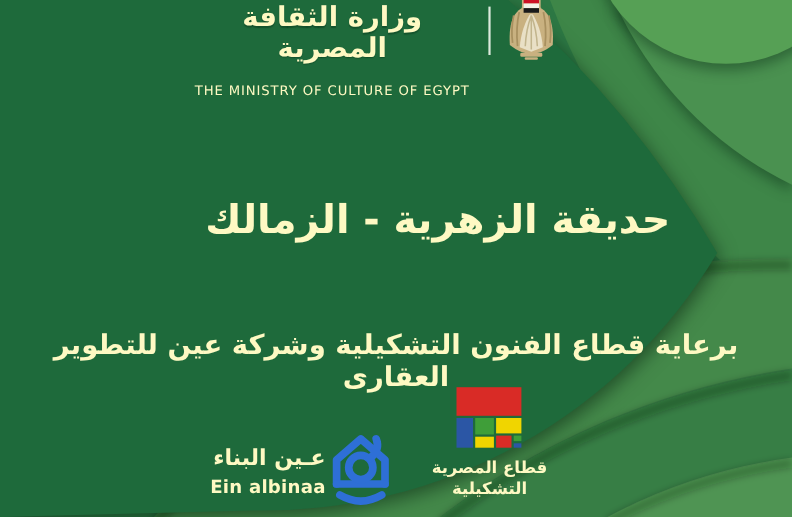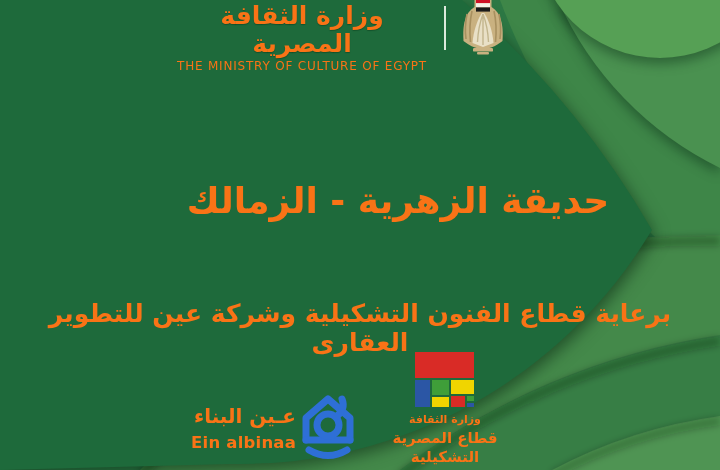--- a/index.html
+++ b/index.html
@@ -1,31 +1,31 @@
 <!DOCTYPE html>
 <html lang="ar"><head>
 <meta charset="utf-8">
 <style>
   html,body{margin:0;padding:0;background:#0e3b20;}
   .canvas{
     position:relative;width:720px;height:470px;overflow:hidden;
     font-family:"DejaVu Sans","Liberation Sans",sans-serif;
-    color:#f97316;
+    color:#fef9c3;
   }
   .bg{position:absolute;inset:0;z-index:0;}
   .sh-disc{filter:drop-shadow(0 6px 6px rgba(0,28,12,.38));}
   .sh-dark{filter:drop-shadow(3px 5px 8px rgba(0,26,10,.5));}
 
   .layer{position:absolute;z-index:2;}
 
   
   .hdr-logo{left:168px;top:2px;width:268px;text-align:center;}
   .hdr-ar{font-size:25px;font-weight:bold;line-height:28px;direction:rtl;
           text-shadow:0 1px 1px rgba(0,40,16,.35);}
-  .hdr-en{font-size:12px;letter-spacing:.8px;margin-top:1px;white-space:nowrap;}
+  .hdr-en{font-size:12px;letter-spacing:.8px;margin-top:17px;white-space:nowrap;}
   .hdr-sep{left:444px;top:6px;width:2px;height:44px;background:#f1f7ee;opacity:.9;}
   .eagle{left:454px;top:-2px;}
 
   
   .title{left:0;top:95px;width:720px;text-align:center;direction:rtl;
          font-size:53px;font-weight:bold;letter-spacing:-1px;}
   .subtitle{left:0;top:180px;width:720px;text-align:center;direction:rtl;
             font-size:36px;font-weight:bold;padding-left:38px;}
   .patronage{left:0;top:299px;width:720px;text-align:center;direction:rtl;
              font-size:25px;font-weight:bold;}
@@ -118,17 +118,16 @@
     <div style="left: 0px; top: 28px; width: 15px; height: 27px; background-color: rgb(43, 86, 165);"></div>
     <div style="left: 17px; top: 28px; width: 17px; height: 15px; background-color: rgb(63, 158, 57);"></div>
     <div style="left: 17px; top: 45px; width: 17px; height: 10px; background-color: rgb(240, 213, 0);"></div>
     <div style="left: 36px; top: 28px; width: 23px; height: 14px; background-color: rgb(240, 213, 0);"></div>
     <div style="left: 36px; top: 44px; width: 14px; height: 11px; background-color: rgb(217, 43, 38);"></div>
     <div style="left: 52px; top: 44px; width: 7px; height: 5px; background-color: rgb(63, 158, 57);"></div>
     <div style="left: 52px; top: 51px; width: 7px; height: 4px; background-color: rgb(43, 86, 165);"></div>
   </div>
 
   <div class="layer fa-text">
-    <div class="fa-l1">وزارة الثقافة</div>
     <div class="fa-l2">قطاع المصرية التشكيلية</div>
   </div>
 
 </div>
 
 </body></html>

